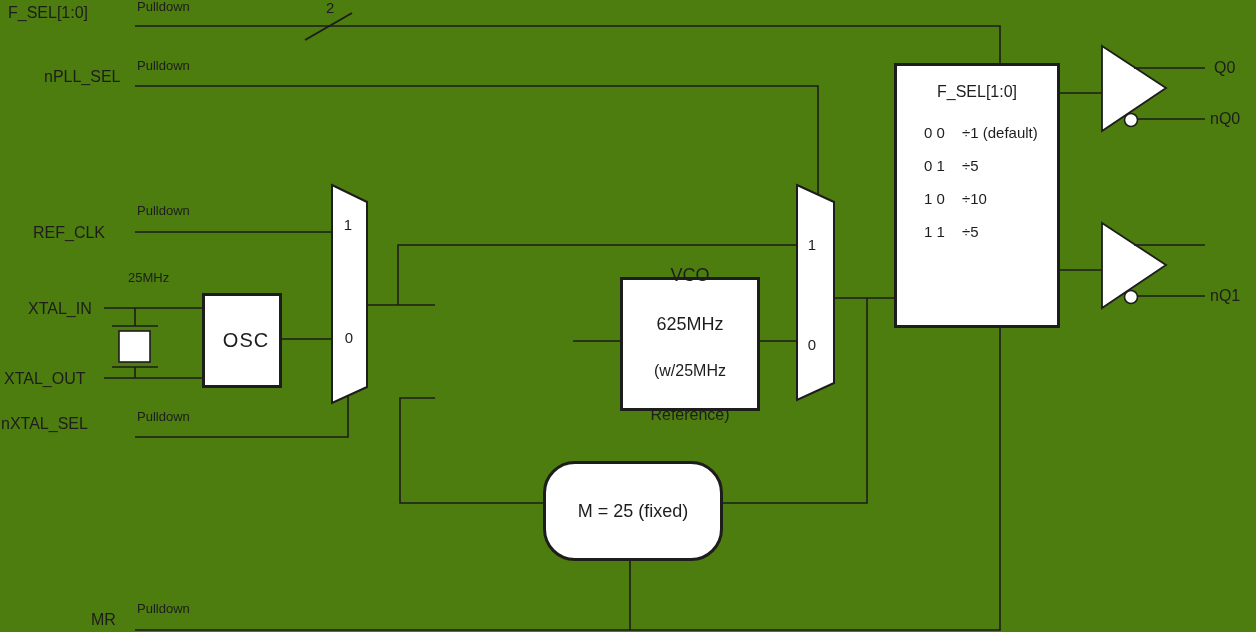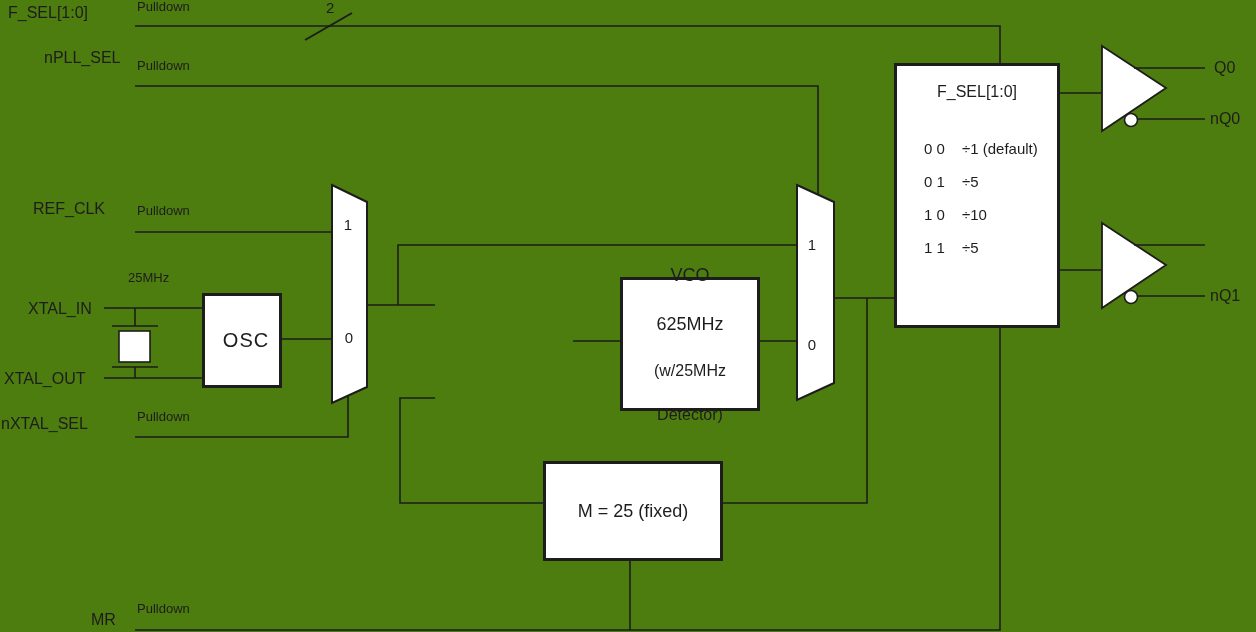--- a/index.html
+++ b/index.html
@@ -10,25 +10,25 @@
   .s16{font-size:16px;}
   .s15{font-size:15px;}
   .s14{font-size:13px;}
   .block{position:absolute;border:3px solid #1d1d1b;background:#ffffff;box-sizing:border-box;
          display:flex;align-items:center;justify-content:center;text-align:center;color:#1d1d1b;}
   .osc{font-size:20px;letter-spacing:1px;padding-left:8px;}
   .pd{font-size:18px;line-height:22px;white-space:pre-line;}
   .vcocol{flex-direction:column;gap:28px;}
   .vco-big{font-size:18px;line-height:21px;}
   .vco-small{font-size:16px;line-height:16px;}
-  .mblk{font-size:18px;}
+  .mblk{font-size:18px;border-radius:32px;}
   .fselbox{display:block;}
   .fsel-title{position:absolute;left:0;top:17px;width:100%;text-align:center;font-size:16px;}
   .fsel-row{position:absolute;left:10px;font-size:15px;white-space:nowrap;}
-  .fsel-bits{display:inline-block;width:55px;margin-top:16px;}
+  .fsel-bits{display:inline-block;width:55px;}
   .muxdigit{position:absolute;width:24px;text-align:center;font-size:15px;}
 </style>
 </head>
 <body>
 
 <div id="stage">
 
   <svg id="wires" viewBox="0 0 1256 632" fill="none" stroke="#1d1d1b" stroke-width="1.6">
 
     <path d="M135 26 H1000 V63"></path>
@@ -75,24 +75,24 @@
     <polygon points="1102,223 1166,265 1102,308" stroke-width="1.8" fill="#ffffff"></polygon>
     <path d="M1134 245 H1205"></path>
     <circle cx="1131" cy="297" r="6.5" fill="#ffffff"></circle>
     <path d="M1138 296 H1205"></path>
   </svg>
 
   <div class="lbl s16" style="left:8px;top:4px">F_SEL[1:0]</div>
   <div class="lbl s14" style="left:137px;top:0px">Pulldown</div>
   <div class="lbl s15" style="left:326px;top:0px">2</div>
 
-  <div class="lbl s16" style="left:44px;top:49px">nPLL_SEL</div>
+  <div class="lbl s16" style="left:44px;top:68px">nPLL_SEL</div>
   <div class="lbl s14" style="left:137px;top:59px">Pulldown</div>
 
-  <div class="lbl s16" style="left:33px;top:200px">REF_CLK</div>
+  <div class="lbl s16" style="left:33px;top:224px">REF_CLK</div>
   <div class="lbl s14" style="left:137px;top:204px">Pulldown</div>
 
   <div class="lbl s14" style="left:128px;top:271px">25MHz</div>
   <div class="lbl s16" style="left:28px;top:300px">XTAL_IN</div>
   <div class="lbl s16" style="left:4px;top:370px">XTAL_OUT</div>
 
   <div class="lbl s16" style="left:1px;top:415px">nXTAL_SEL</div>
   <div class="lbl s14" style="left:137px;top:410px">Pulldown</div>
 
   <div class="lbl s16" style="left:91px;top:611px">MR</div>
@@ -103,21 +103,21 @@
   <div class="muxdigit" style="left:800px;top:236px">1</div>
   <div class="muxdigit" style="left:800px;top:336px">0</div>
 
   <div class="block osc" style="left:202px;top:293px;width:80px;height:95px">OSC</div>
 
 
   <div class="block vcocol" style="left:620px;top:277px;width:140px;height:134px">
     <div class="vco-big">VCO</div>
     <div class="vco-big">625MHz</div>
     <div class="vco-small">(w/25MHz</div>
-    <div class="vco-small">Detector)</div>
+    <div class="vco-small">Reference)</div>
   </div>
 
   <div class="block mblk" style="left:543px;top:461px;width:180px;height:100px">M = 25 (fixed)</div>
 
   <div class="block fselbox" style="left:894px;top:63px;width:166px;height:265px">
     <div class="fsel-title">F_SEL[1:0]</div>
     <div class="fsel-row" style="top:58px">
       <span class="fsel-bits">0 0</span><span>÷1 (default)</span>
     </div>
     <div class="fsel-row" style="top:91px">

